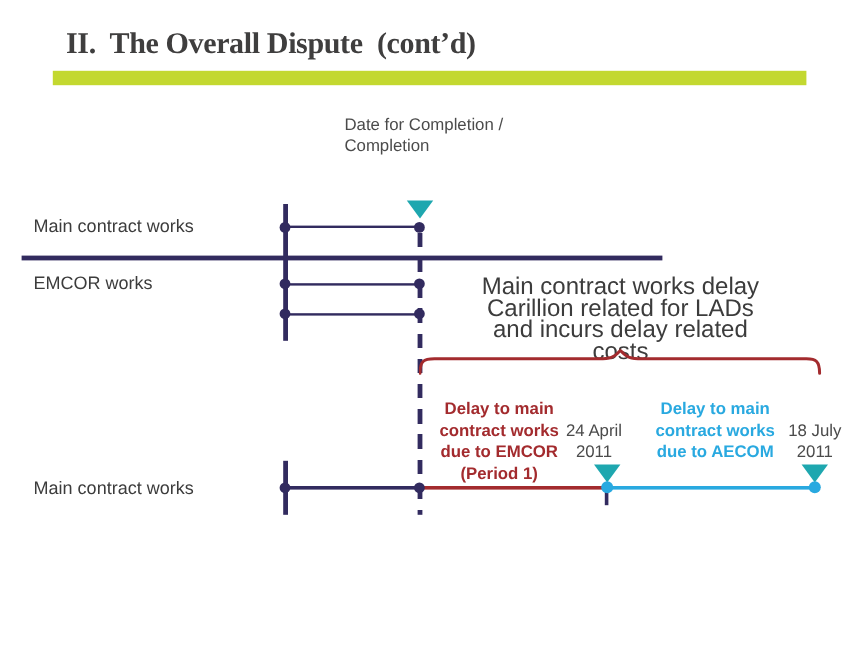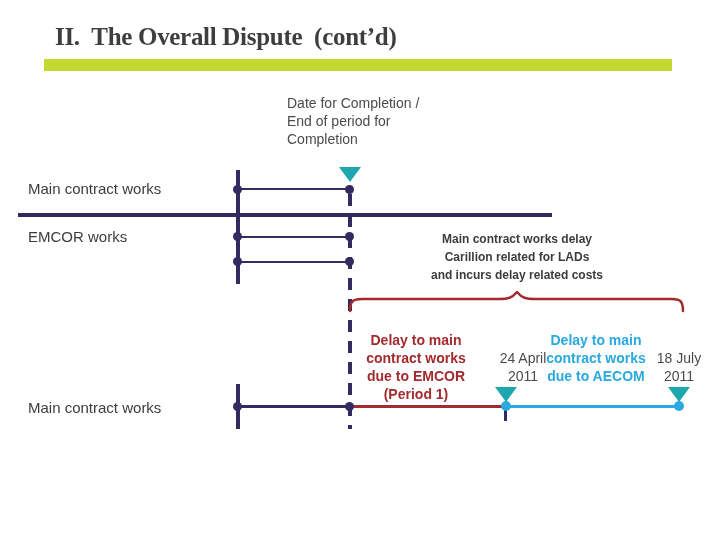--- a/index.html
+++ b/index.html
@@ -13,21 +13,21 @@
   }
   .title{
     position:absolute; left:55px; top:22px;
     font-family:"Liberation Serif", serif; font-weight:bold;
     font-size:25px; line-height:30px; color:var(--title);
     letter-spacing:-0.3px; white-space:pre;
   }
   .accent-bar{position:absolute; left:44px; top:59px; width:628px; height:12px; background:var(--accent);}
   .lbl{position:absolute; font-size:15px; color:var(--text); line-height:18px; white-space:nowrap;}
   .note{position:absolute; font-size:14px; color:var(--muted); line-height:18px;}
-  .bold-note{position:absolute; font-size:12px; font-weight:bold; color:var(--text); line-height:18px; text-align:center;}
+  .bold-note{position:absolute; font-size:20px; font-weight:normal; color:var(--text); line-height:18px; text-align:center;}
   .red-note{position:absolute; font-size:14px; font-weight:bold; color:var(--red); line-height:18px; text-align:center;}
   .cyan-note{position:absolute; font-size:14px; font-weight:bold; color:var(--cyan); line-height:18px; text-align:center;}
   .date-note{position:absolute; font-size:14px; color:var(--muted); line-height:18px; text-align:center;}
   .hline{position:absolute; background:var(--navy);}
   .hline.red{background:var(--red);}
   .hline.cyan{background:var(--cyan);}
   .vline{position:absolute; width:4px; background:var(--navy);}
   .vdash{
     position:absolute; width:4px;
     background:repeating-linear-gradient(to bottom, var(--navy) 0 12px, transparent 12px 21px);
@@ -45,21 +45,20 @@
 </head>
 <body>
 
 <div class="slide">
 
   <div class="title">II.  The Overall Dispute  (cont’d)</div>
   <div class="accent-bar"></div>
 
   <div class="note" style="left:287px; top:94px;">
     <div>Date for Completion /</div>
-    <div>End of period for</div>
     <div>Completion</div>
   </div>
   <div class="tri" style="left:339px; top:167px;"></div>
 
   <div class="lbl" style="left:28px; top:180px;">Main contract works</div>
   <div class="lbl" style="left:28px; top:228px;">EMCOR works</div>
   <div class="lbl" style="left:28px; top:399px;">Main contract works</div>
 
   <div class="hline" style="left:18px; top:213px; width:534px; height:4px;"></div>
   <div class="vline" style="left:236px; top:170px; height:114px;"></div>
@@ -79,21 +78,21 @@
   <svg class="brace" width="336" height="22" viewBox="0 0 336 22">
     <path d="M1,20 C1,10 4,8 13,8 L150,8 C159,8 163,7 168,1 C173,7 177,8 186,8 L323,8 C331,8 334,10 334,20"></path>
   </svg>
 
   <div class="red-note" style="left:351px; top:331px; width:130px;">
     <div>Delay to main</div>
     <div>contract works</div>
     <div>due to EMCOR</div>
     <div>(Period 1)</div>
   </div>
-  <div class="date-note" style="left:486px; top:349px; width:74px;">
+  <div class="date-note" style="left:458px; top:349px; width:74px;">
     <div>24 April</div>
     <div>2011</div>
   </div>
   <div class="cyan-note" style="left:531px; top:331px; width:130px;">
     <div>Delay to main</div>
     <div>contract works</div>
     <div>due to AECOM</div>
   </div>
   <div class="date-note" style="left:642px; top:349px; width:74px;text-align:center;">
     <div>18 July</div>

